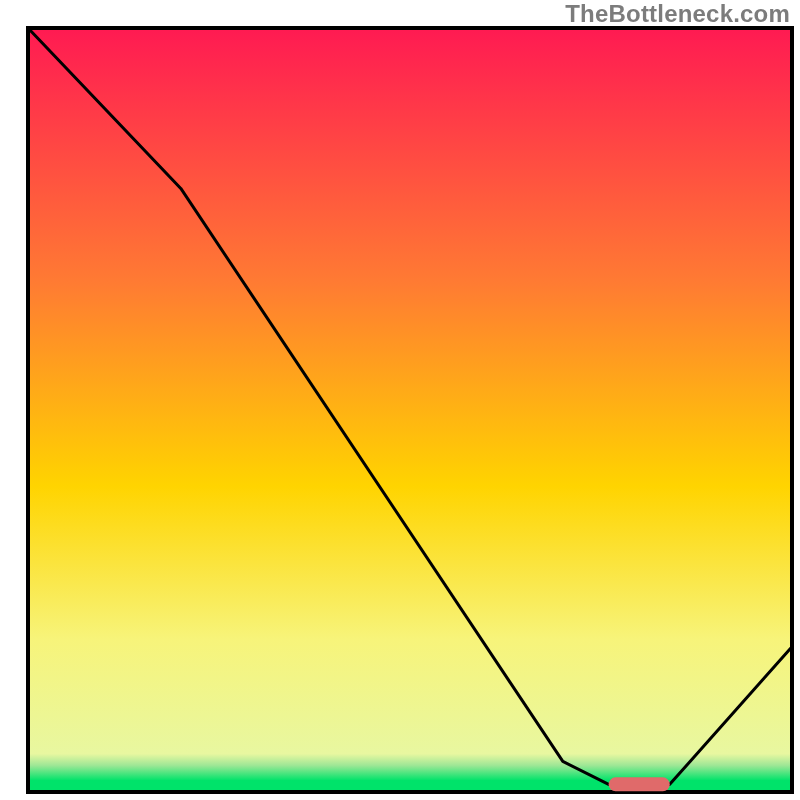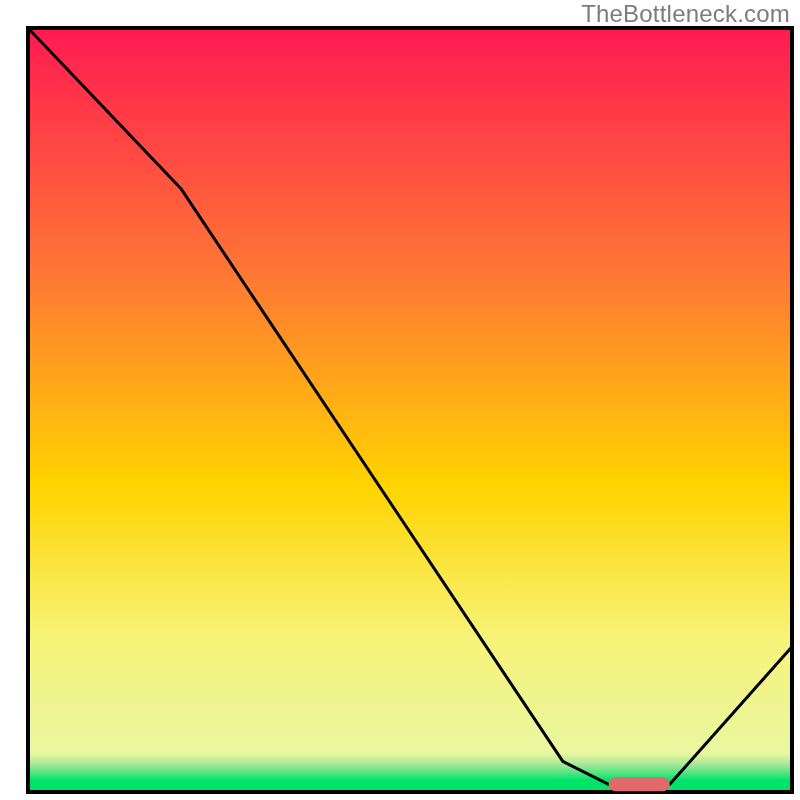--- a/index.html
+++ b/index.html
@@ -13,21 +13,21 @@
   .stage {
     position: relative;
     width: 800px;
     height: 800px;
   }
   .watermark {
     position: absolute;
     top: 0;
     right: 10px;
     font-size: 24px;
-    font-weight: 400;
+    font-weight: 700;
     color: #7c7c7c;
     letter-spacing: 0.2px;
     text-align: right;
   }
   svg.plot {
     position: absolute;
     left: 0;
     top: 0;
     width: 800px;
     height: 800px;

